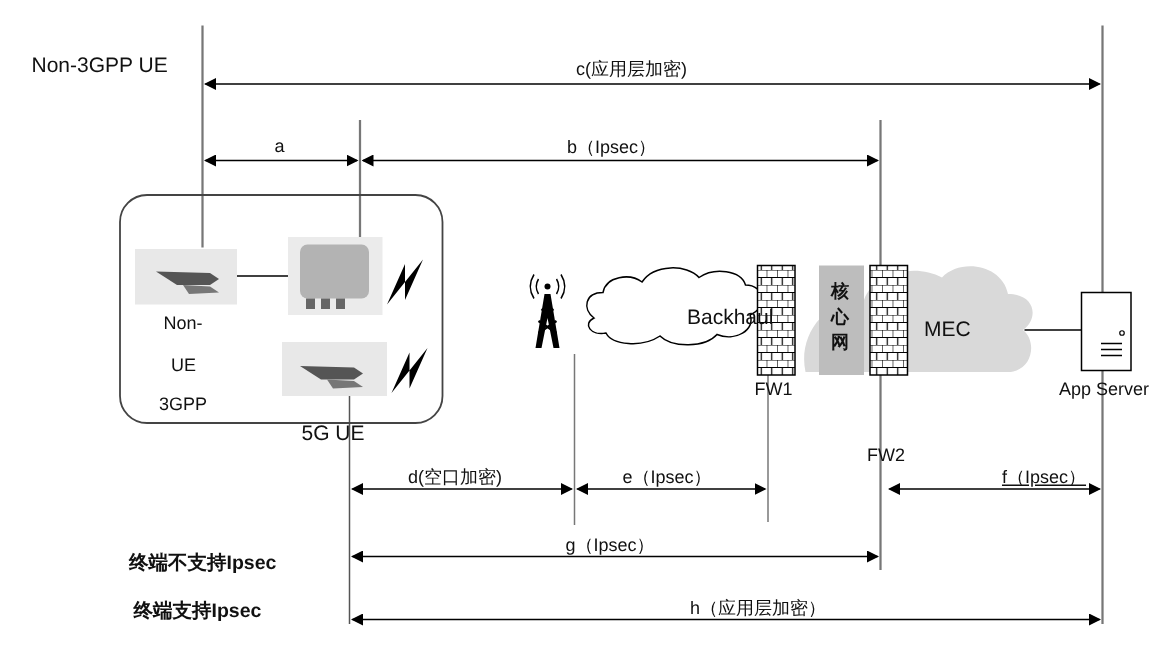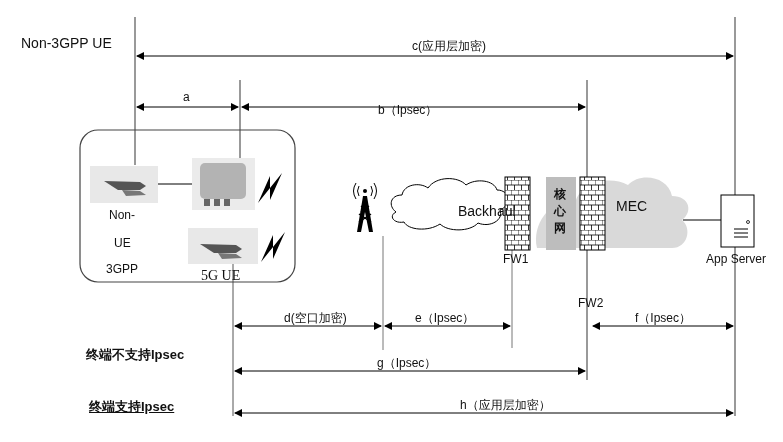--- a/index.html
+++ b/index.html
@@ -89,36 +89,36 @@
   <g>
     <rect x="721" y="195" width="33" height="52" fill="#fff" stroke="#000" stroke-width="1"></rect>
     <circle cx="748" cy="222" r="1.5" fill="none" stroke="#000" stroke-width="0.8"></circle>
     <line x1="734" y1="229" x2="748" y2="229" stroke="#000" stroke-width="1"></line>
     <line x1="734" y1="233" x2="748" y2="233" stroke="#000" stroke-width="1"></line>
     <line x1="734" y1="237" x2="748" y2="237" stroke="#000" stroke-width="1"></line>
   </g>
 </svg>
 
 <div class="lbl big" style="left:21px;top:35px;">Non-3GPP UE</div>
-<div class="lbl" style="left:384px;top:38px;margin-left:28px;">c(应用层加密)</div>
+<div class="lbl" style="left:384px;top:38px;">c(应用层加密)</div>
 <div class="lbl" style="left:183px;top:90px;">a</div>
-<div class="lbl" style="left:378px;top:102px;text-align:right;">b（Ipsec）</div>
+<div class="lbl" style="left:378px;top:90px;text-align:right;">b（Ipsec）</div>
 
 <div class="lbl" style="left:109px;top:208px;">Non-</div>
 <div class="lbl" style="left:106px;top:222px;margin-top:40px;">3GPP</div>
 <div class="lbl" style="left:114px;top:236px;text-align:center;">UE</div>
-<div class="lbl big" style="left:201px;top:268px;font-family:Liberation Serif, serif;">5G UE</div>
+<div class="lbl big" style="left:201px;top:280px;">5G UE</div>
 <div class="lbl big" style="left:427px;top:203px;margin-left:31px;">Backhaul</div>
 <div class="lbl bold" style="left:554px;top:186px;">核</div>
 <div class="lbl bold" style="left:554px;top:203px;">心</div>
 <div class="lbl bold" style="left:554px;top:220px;">网</div>
 <div class="lbl" style="left:503px;top:252px;">FW1</div>
 <div class="lbl" style="left:578px;top:252px;margin-top:44px;">FW2</div>
-<div class="lbl big" style="left:616px;top:198px;">MEC</div>
+<div class="lbl big" style="left:616px;top:211px;">MEC</div>
 <div class="lbl" style="left:706px;top:252px;">App Server</div>
 
-<div class="lbl" style="left:284px;top:310px;">d(空口加密)</div>
+<div class="lbl" style="left:272px;top:310px;">d(空口加密)</div>
 <div class="lbl" style="left:415px;top:310px;text-align:center;">e（Ipsec）</div>
-<div class="lbl" style="left:635px;top:310px;">f（Ipsec）</div>
-<div class="lbl bold" style="left:86px;top:346px;font-size:13px;">终端不支持Ipsec</div>
+<div class="lbl" style="left:668px;top:310px;text-decoration:underline;">f（Ipsec）</div>
+<div class="lbl bold" style="left:86px;top:366px;font-size:13px;">终端不支持Ipsec</div>
 <div class="lbl" style="left:377px;top:355px;">g（Ipsec）</div>
-<div class="lbl bold" style="left:89px;top:398px;font-size:13px;text-decoration:underline;">终端支持Ipsec</div>
+<div class="lbl bold" style="left:89px;top:398px;font-size:13px;">终端支持Ipsec</div>
 <div class="lbl" style="left:432px;top:397px;margin-left:28px;">h（应用层加密）</div>
 
 </body></html>

